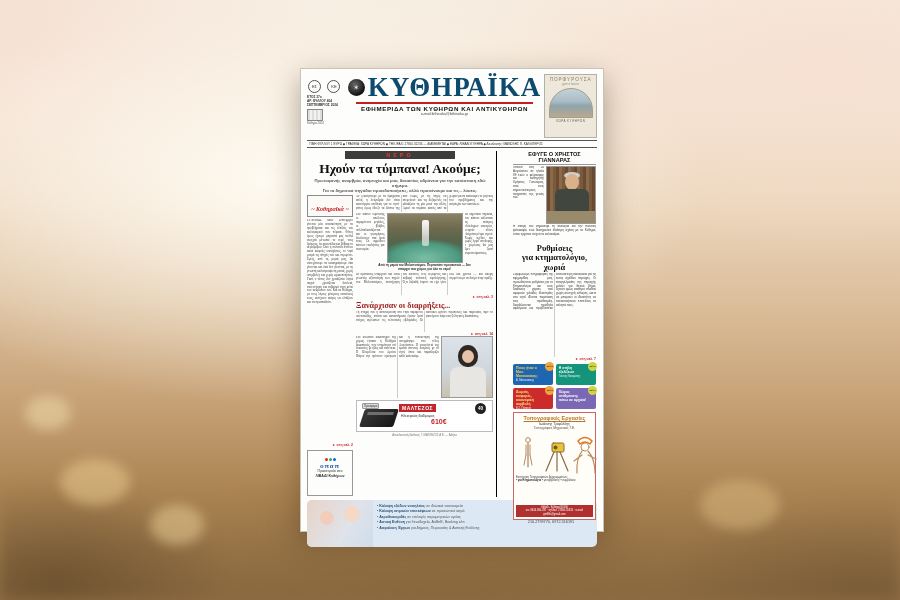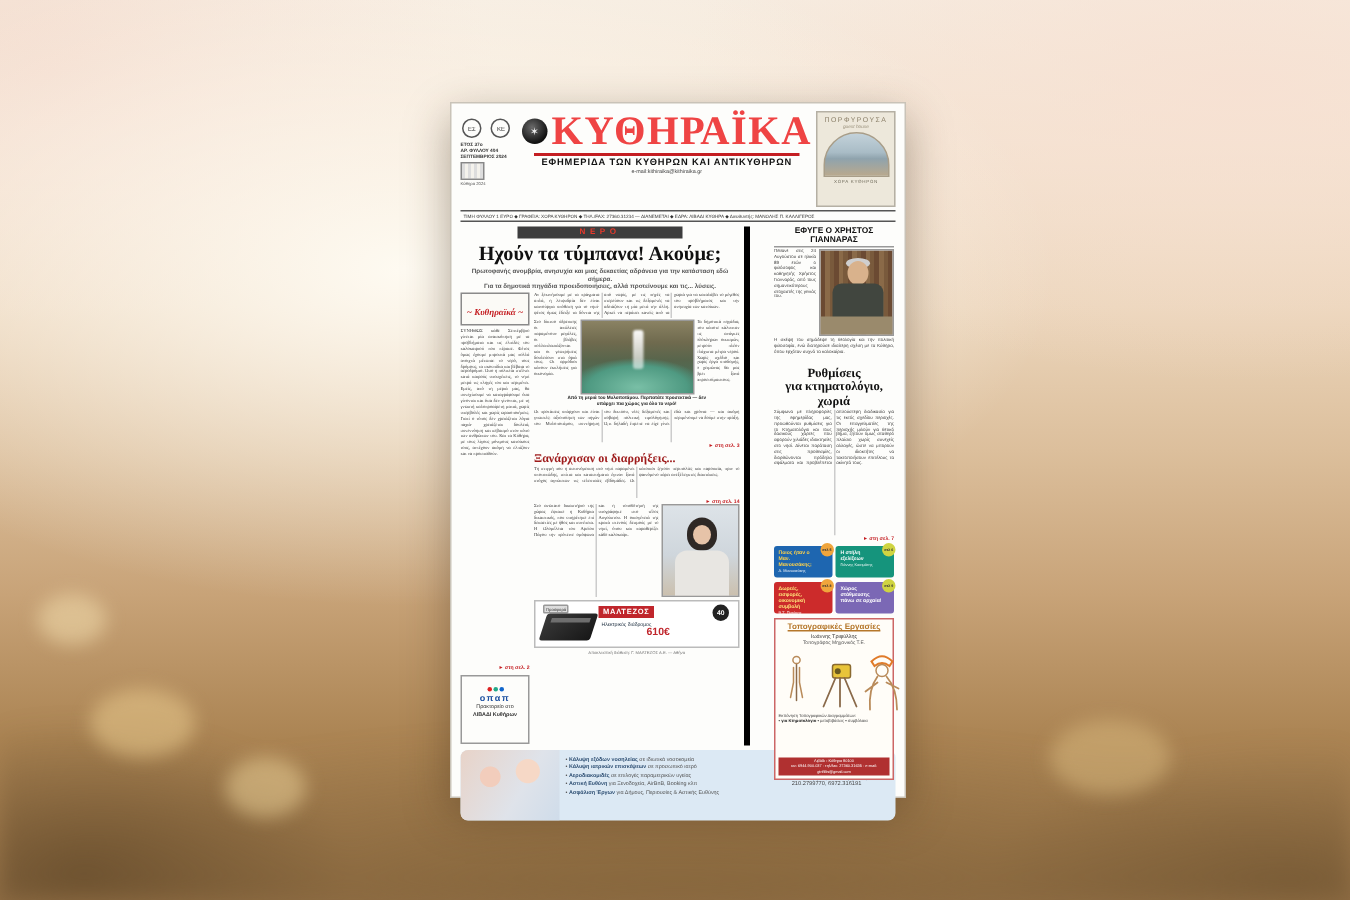--- a/index.html
+++ b/index.html
@@ -38,42 +38,42 @@
   .stamp{width:13px;height:13px;border:1px solid #555;border-radius:50%;display:inline-flex;
          align-items:center;justify-content:center;font-size:4px;color:#333;margin:0 1px;}
   .ed-lines{font-size:3.2px;line-height:4px;margin-top:2px;font-weight:bold;color:#333;}
   .building{margin-top:2px;width:16px;height:12px;border:1px solid #888;
     background:repeating-linear-gradient(90deg,#ddd 0 2px,#f4f2ec 2px 4px);}
   .b-cap{font-size:2.8px;color:#555;}
   .mast-center{flex:1;text-align:center;}
   .title-row{display:flex;align-items:center;justify-content:center;gap:3px;}
   .logo-disc{width:17px;height:17px;border-radius:50%;background:radial-gradient(circle at 40% 35%,#6a6a6a,#111 70%);
     color:#eee;font-size:7px;display:flex;align-items:center;justify-content:center;}
-  .np-title{font-size:27px;line-height:27px;letter-spacing:1px;font-weight:600;color:#ef4444;
+  .np-title{font-size:27px;line-height:27px;letter-spacing:1px;font-weight:600;color:#0c4a6e;
     font-family:"Liberation Serif",serif;}
   .redrule{height:2.4px;background:#c41e22;margin:1px 8px 1px 8px;}
   .np-sub{font-size:6.2px;font-weight:bold;letter-spacing:.6px;color:#111;
     font-family:"Liberation Sans",sans-serif;}
   .np-mail{font-size:3.6px;color:#444;font-family:"Liberation Sans",sans-serif;}
   .mast-ad{width:58px;border:1px solid #b5b0a4;background:#ede8db;padding:2px;text-align:center;
     font-family:"Liberation Sans",sans-serif;}
   .mast-ad .l1{font-size:4.6px;letter-spacing:1px;color:#8a7f68;}
   .mast-ad .l2{font-size:3.2px;color:#9a917c;font-style:italic;}
   .arch{margin:2px auto 1px auto;width:44px;height:30px;border:1px solid #a89d88;
     border-radius:22px 22px 0 0;
     background:linear-gradient(180deg,#c3d2da 0%,#a9bcc6 45%,#8fa3ad 60%,#b9a98e 100%);}
   .mast-ad .l3{font-size:3px;color:#6f6said;color:#6f6a5a;letter-spacing:.5px;}
 
   .infobar{margin-top:2px;border-top:1px solid #555;border-bottom:1px solid #555;
     font-size:3.1px;color:#333;padding:1px 2px;font-family:"Liberation Sans",sans-serif;white-space:nowrap;overflow:hidden;}
 
   
   .main{display:flex;gap:3px;margin-top:3px;height:346px;}
   .colL{width:186px;}
-  .colR{width:100px;border-left:4px solid #000000;padding-left:16px;font-family:"Liberation Sans",sans-serif;}
+  .colR{width:100px;border-left:1px solid #000000;padding-left:16px;font-family:"Liberation Sans",sans-serif;}
 
   .kicker{width:110px;height:8px;background:#3d3d3d;margin:0 auto;display:flex;align-items:center;justify-content:center;}
   .kicker span{color:#e8392b;font-size:5.4px;font-weight:bold;letter-spacing:3px;font-family:"Liberation Sans",sans-serif;}
   .h1{font-size:13.5px;font-weight:bold;text-align:center;margin:1.5px 0 1px 0;color:#101010;}
   .deck{font-size:4.2px;line-height:5.2px;font-weight:bold;color:#555;text-align:center;
     font-family:"Liberation Sans",sans-serif;margin-bottom:2px;}
 
   .leadwrap{display:flex;gap:3px;}
   .kyth{width:46px;}
   .kyth-titlebox{border:1px solid #8a8a8a;padding:1px;text-align:center;background:#fbfaf6;}

